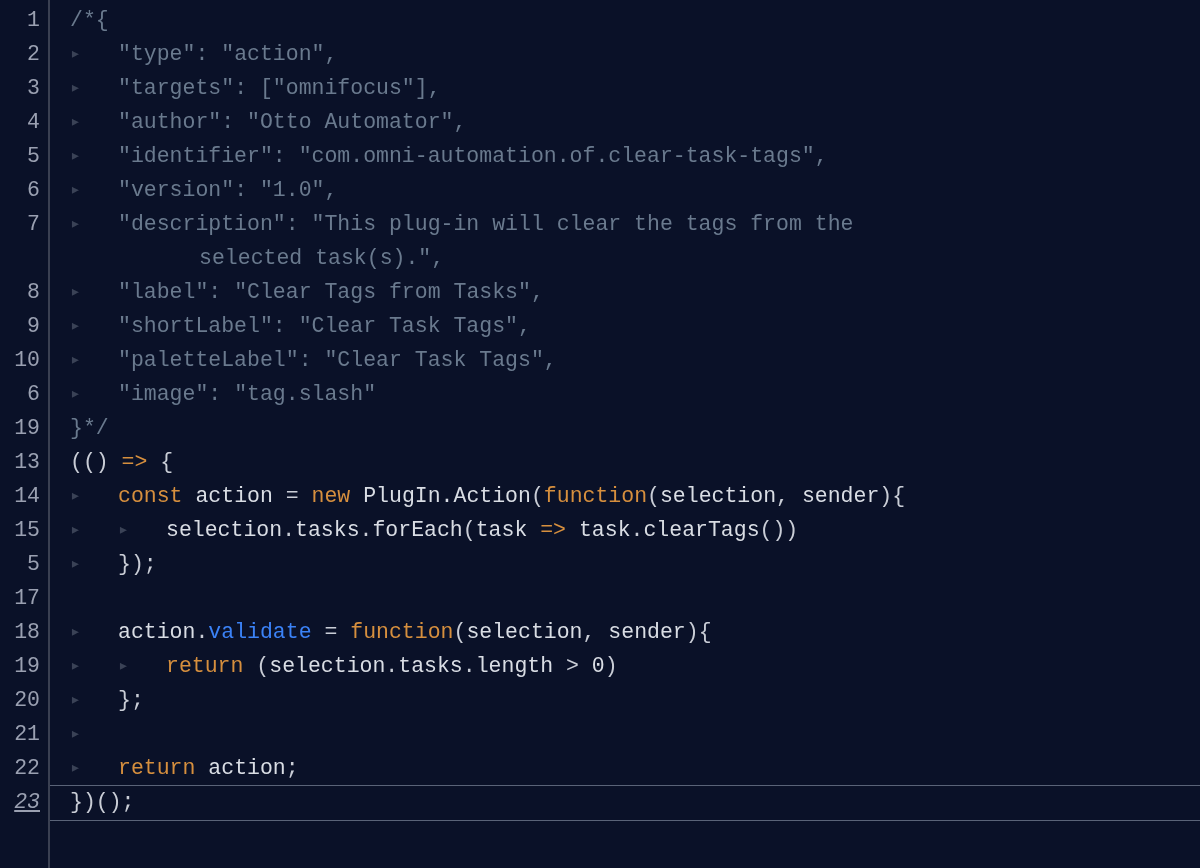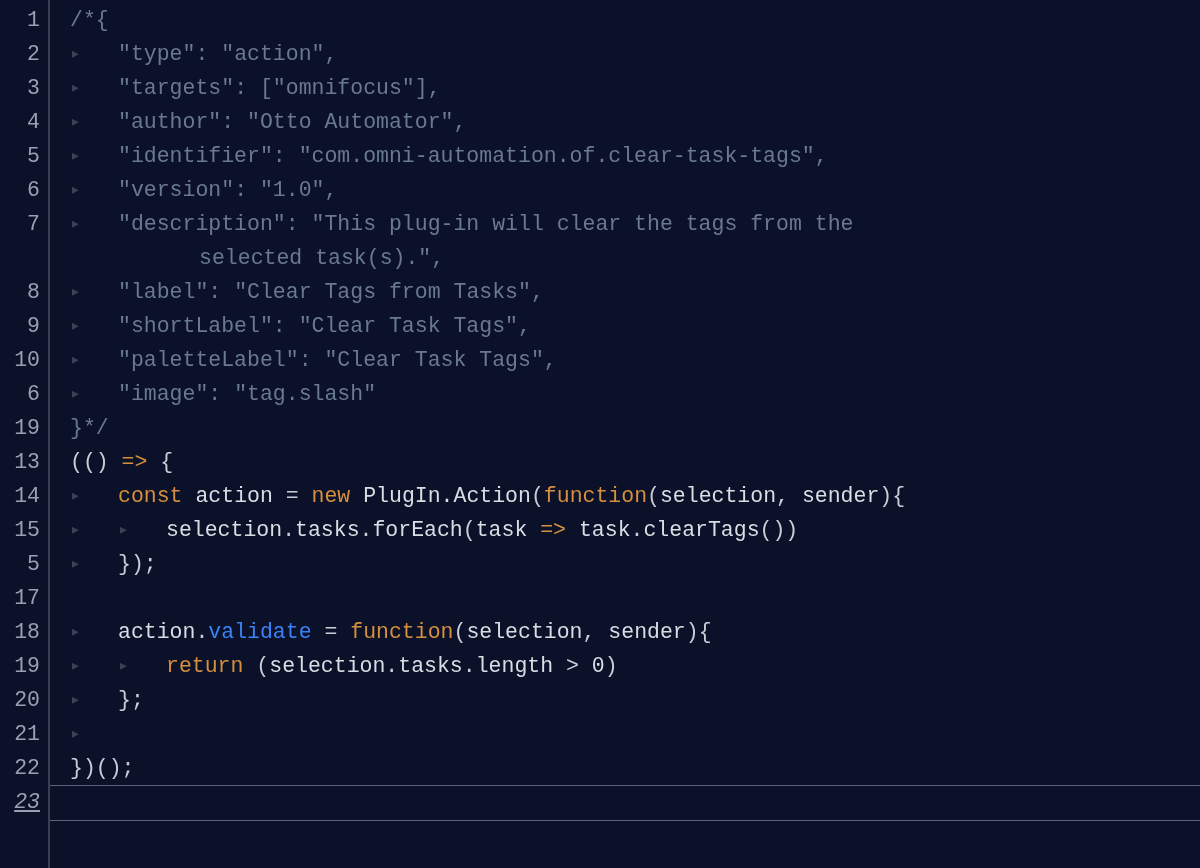--- a/index.html
+++ b/index.html
@@ -154,16 +154,17 @@
     <div class="line"></div>
 
     <div class="line"><span class="indent-guide">▸</span><span class="ident tok">action</span><span class="punct tok">.</span><span class="funcname tok">validate</span><span class="plain tok"> = </span><span class="keyword tok">function</span><span class="punct tok">(</span><span class="ident tok">selection</span><span class="punct tok">, </span><span class="ident tok">sender</span><span class="punct tok">){</span></div>
 
     <div class="line"><span class="indent-guide">▸</span><span class="indent-guide">▸</span><span class="keyword tok">return</span><span class="plain tok"> (</span><span class="ident tok">selection</span><span class="punct tok">.</span><span class="ident tok">tasks</span><span class="punct tok">.</span><span class="ident tok">length</span><span class="plain tok"> &gt; </span><span class="number tok">0</span><span class="punct tok">)</span></div>
 
     <div class="line"><span class="indent-guide">▸</span><span class="punct tok">};</span></div>
 
     <div class="line"><span class="indent-guide">▸</span></div>
 
+    <div class="line"><span class="indent-guide">▸</span><span class="keyword tok">return</span><span class="plain tok"> </span><span class="ident tok">action</span><span class="punct tok">;</span></div>
 
     <div class="line"><span class="punct tok">})();</span></div>
   </div>
 </div>
 
 </body></html>

